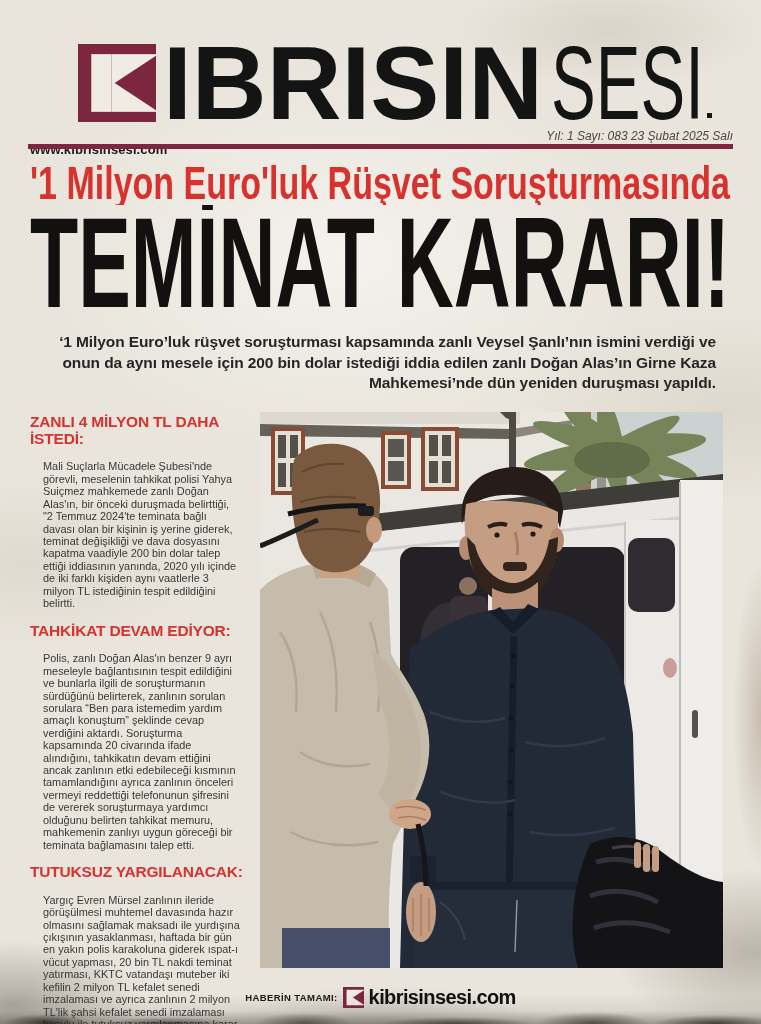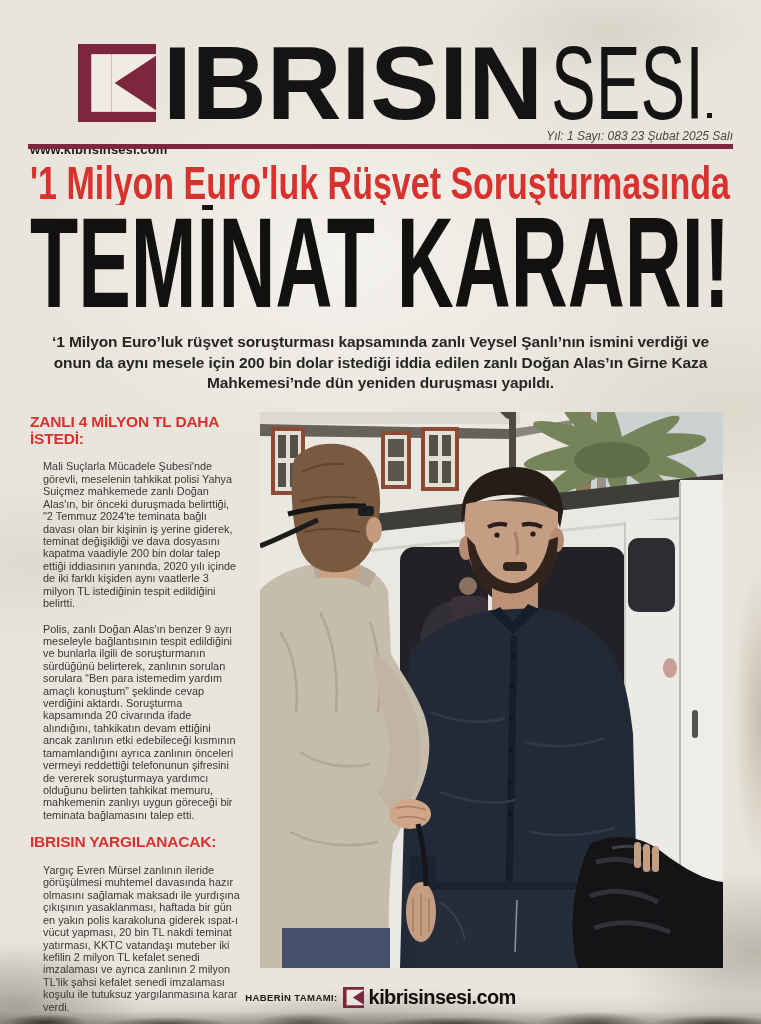--- a/index.html
+++ b/index.html
@@ -37,21 +37,21 @@
   .k-logo{display:block;}
   .meta-row{position:absolute;left:28px;right:28px;top:126px;height:18px;}
   .site-url{position:absolute;left:2px;top:16px;font-size:13px;font-weight:bold;color:#1d1b19;letter-spacing:.1px;}
   .issue-line{position:absolute;right:0;top:3px;font-size:12px;font-style:italic;color:#4a4741;}
   .head-rule{position:absolute;left:28px;right:28px;top:144px;height:5px;background:#7c2640;}
   
   .kicker-svg{position:absolute;left:28px;top:155px;}
   .main-svg{position:absolute;left:28px;top:205px;}
   .deck{
     position:absolute;left:45px;top:332px;width:671px;
-    text-align:center;font-size:15.5px;font-weight:bold;line-height:1.33;
+    text-align:right;font-size:15.5px;font-weight:bold;line-height:1.33;
     color:#262626;letter-spacing:-0.1px;
   }
   
   .left-col{position:absolute;left:30px;top:414px;width:224px;}
   .section{margin:0 0 12px 0;}
   .section h3{
     margin:0 0 4px 0;font-size:15.5px;line-height:1.08;font-weight:bold;
     color:#d8322f;letter-spacing:-0.2px;
   }
   .section p{margin:13px;font-size:10.9px;line-height:1.14;color:#383838;}
@@ -98,24 +98,25 @@
   </svg>
 
   <div class="deck">‘1 Milyon Euro’luk rüşvet soruşturması kapsamında zanlı Veysel Şanlı’nın ismini verdiği ve onun da aynı mesele için 200 bin dolar istediği iddia edilen zanlı Doğan Alas’ın Girne Kaza Mahkemesi’nde dün yeniden duruşması yapıldı.</div>
 
   <div class="left-col">
     <div class="section">
       <h3>ZANLI 4 MİLYON TL DAHA İSTEDİ:</h3>
       <p>Mali Suçlarla Mücadele Şubesi'nde görevli, meselenin tahkikat polisi Yahya Suiçmez mahkemede zanlı Doğan Alas'ın, bir önceki duruşmada belirttiği, "2 Temmuz 2024'te teminata bağlı davası olan bir kişinin iş yerine giderek, teminat değişikliği ve dava dosyasını kapatma vaadiyle 200 bin dolar talep ettiği iddiasının yanında, 2020 yılı içinde de iki farklı kişiden aynı vaatlerle 3 milyon TL istediğinin tespit edildiğini belirtti.</p>
     </div>
     <div class="section">
+      <h3>TAHKİKAT DEVAM EDİYOR:</h3>
       <p>Polis, zanlı Doğan Alas'ın benzer 9 ayrı meseleyle bağlantısının tespit edildiğini ve bunlarla ilgili de soruşturmanın sürdüğünü belirterek, zanlının sorulan sorulara “Ben para istemedim yardım amaçlı konuştum” şeklinde cevap verdiğini aktardı. Soruşturma kapsamında 20 civarında ifade alındığını, tahkikatın devam ettiğini ancak zanlının etki edebileceği kısmının tamamlandığını ayrıca zanlının önceleri vermeyi reddettiği telefonunun şifresini de vererek soruşturmaya yardımcı olduğunu belirten tahkikat memuru, mahkemenin zanlıyı uygun göreceği bir teminata bağlamasını talep etti.</p>
     </div>
     <div class="section">
-      <h3>IBRISIN YARGILANACAK:</h3>
+      <h3>TUTUKSUZ YARGILANACAK:</h3>
       <p>Yargıç Evren Mürsel zanlının ileride görüşülmesi muhtemel davasında hazır olmasını sağlamak maksadı ile yurdışına çıkışının yasaklanması, haftada bir gün en yakın polis karakoluna giderek ıspat-ı vücut yapması, 20 bin TL nakdi teminat yatırması, KKTC vatandaşı muteber iki kefilin 2 milyon TL kefalet senedi imzalaması ve ayrıca zanlının 2 milyon TL'lik şahsi kefalet senedi imzalaması koşulu ile tutuksuz yargılanmasına karar verdi.</p>
     </div>
   </div>
 
   <div class="photo">
     <svg width="463" height="556" viewBox="0 0 463 556">
 
       <rect width="463" height="200" fill="#ccd1d1"></rect>
 
       <rect x="0" y="0" width="312" height="210" fill="#eae7e1"></rect>

